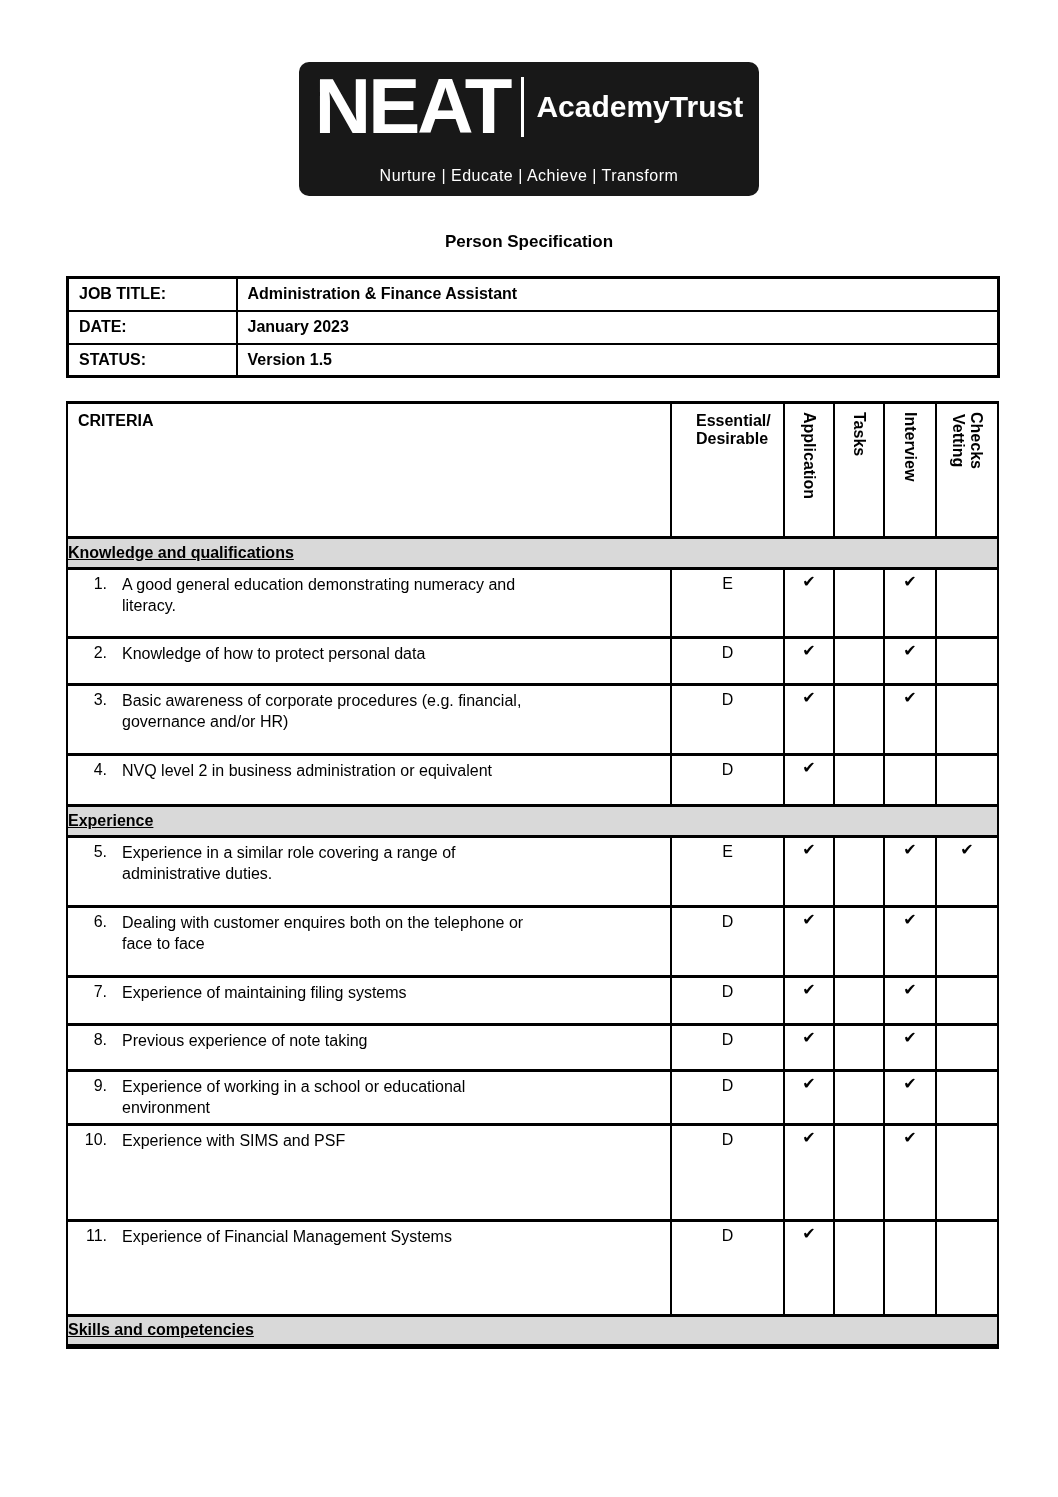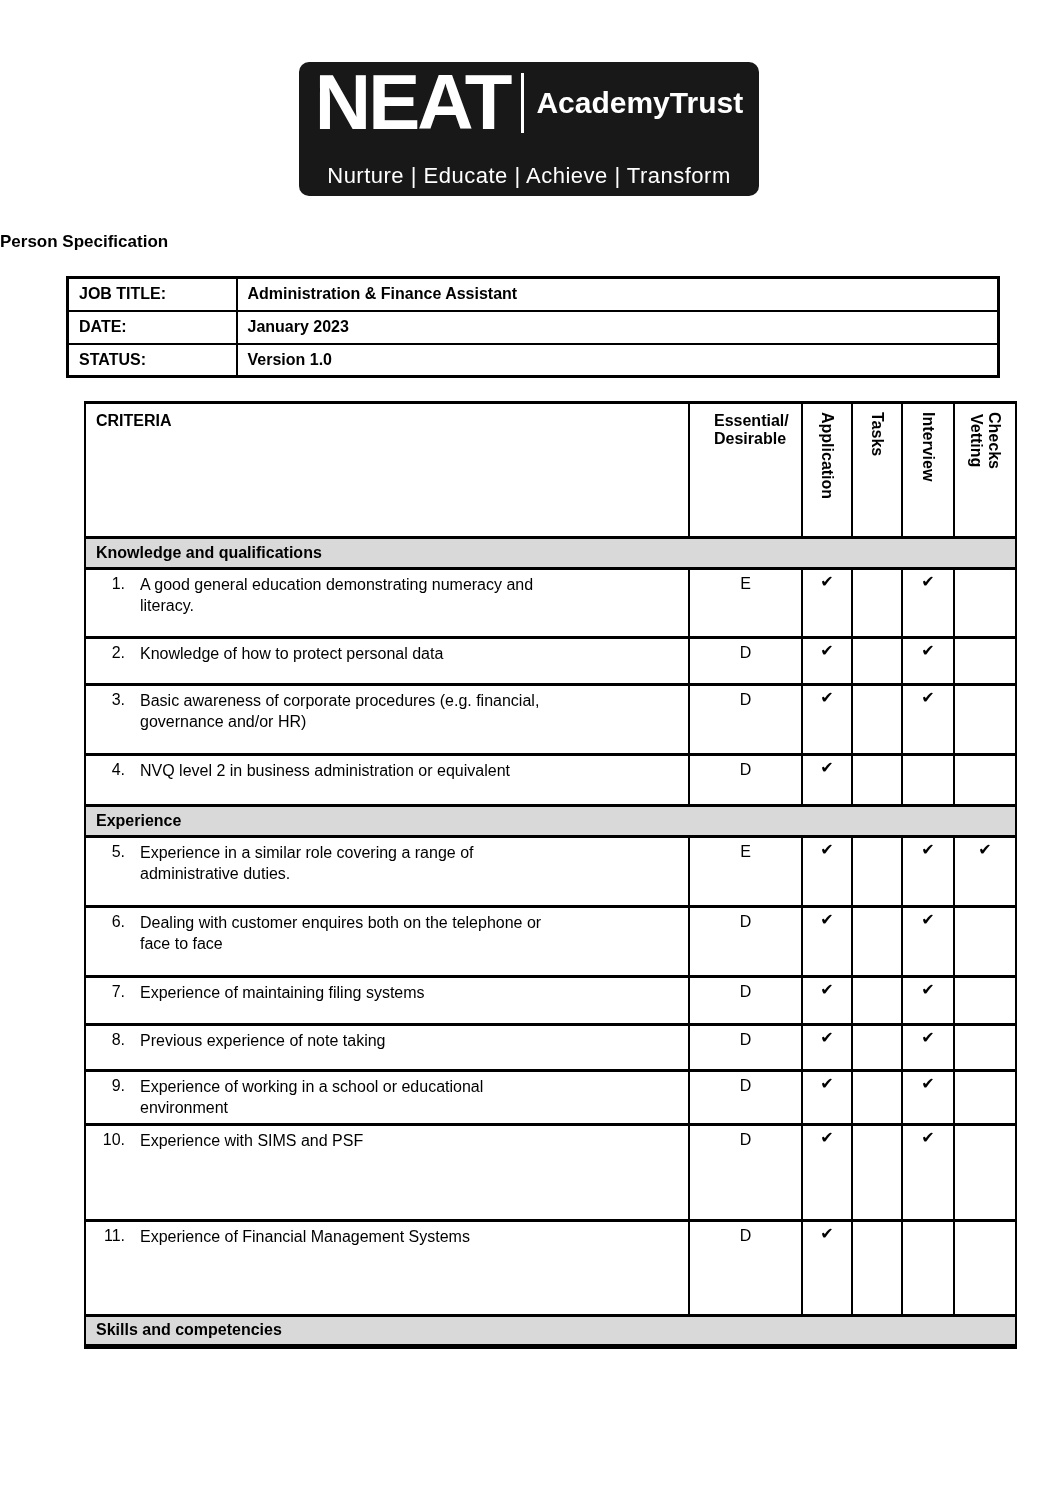--- a/index.html
+++ b/index.html
@@ -23,26 +23,26 @@
     align-items: center; justify-content: center;
     padding: 6px 14px 10px 14px;
   }
   .logo-top { display: flex; align-items: center; gap: 12px; }
   .logo-neat {
     font-size: 78px; font-weight: bold; line-height: 0.95;
     letter-spacing: -3px;
   }
   .logo-divider { width: 3px; height: 60px; background: #fff; flex: none; }
   .logo-sub { display: flex; flex-direction: row; font-size: 30px; font-weight: bold; line-height: 1.05; }
-  .logo-tagline { font-size: 22px; font-weight: normal; margin-top: 23px; letter-spacing: 0.5px; }
+  .logo-tagline { font-size: 16px; font-weight: normal; margin-top: 23px; letter-spacing: 0.5px; }
 
   
   .doc-title {
     margin-top: 36px;
-    text-align: left;
+    text-align: center;
     font-size: 17px;
     font-weight: bold;
   }
 
   
   .info-table {
     border-collapse: collapse;
     table-layout: fixed;
     margin: 24px 0 0 66px;
     width: 931px;
@@ -57,21 +57,21 @@
     font-size: 16px;
   }
   .info-table { border: 3px solid #000; }
   .info-label-col { width: 169px; }
   .info-value-col { width: 762px; }
 
   
   .criteria-table {
     border-collapse: collapse;
     table-layout: fixed;
-    margin: 23px 0 0 84px;
+    margin: 23px 0 0 66px;
     width: 931px;
   }
   .criteria-table th, .criteria-table td {
     border-left: 2px solid #000;
     border-right: 2px solid #000;
     border-top: 3px solid #000;
     border-bottom: 3px solid #000;
     vertical-align: top;
     font-size: 16px;
   }
@@ -99,21 +99,21 @@
     white-space: pre-line;
     font-weight: bold;
     margin: 0 auto;
     line-height: 1.1;
   }
 
   .band td {
     background: #d9d9d9;
     font-weight: bold;
     vertical-align: middle;
-    padding-left: 10px;
+    text-decoration: underline;
   }
   .band-last td { border-bottom: 5px solid #000; }
 
   .crit-cell { padding: 5px 10px 4px 12px; }
   .item-line { display: flex; }
   .item-num { width: 42px; flex: none; text-align: right; padding-right: 15px; }
   .item-text { white-space: pre-line; line-height: 1.3; }
 
   .rating-cell { text-align: center; padding-top: 5px; }
   .mark-cell {
@@ -151,21 +151,21 @@
     <tr>
       <th>JOB TITLE:</th>
       <td>Administration &amp; Finance Assistant</td>
     </tr>
     <tr>
       <th>DATE:</th>
       <td>January 2023</td>
     </tr>
     <tr>
       <th>STATUS:</th>
-      <td>Version 1.0</td>
+      <td>Version 1.5</td>
     </tr>
   </tbody>
 </table>
 
 <table class="criteria-table">
   <colgroup>
     <col class="col-criteria">
       <col class="col-ess">
       <col class="col-app">
     <col class="col-tasks">

